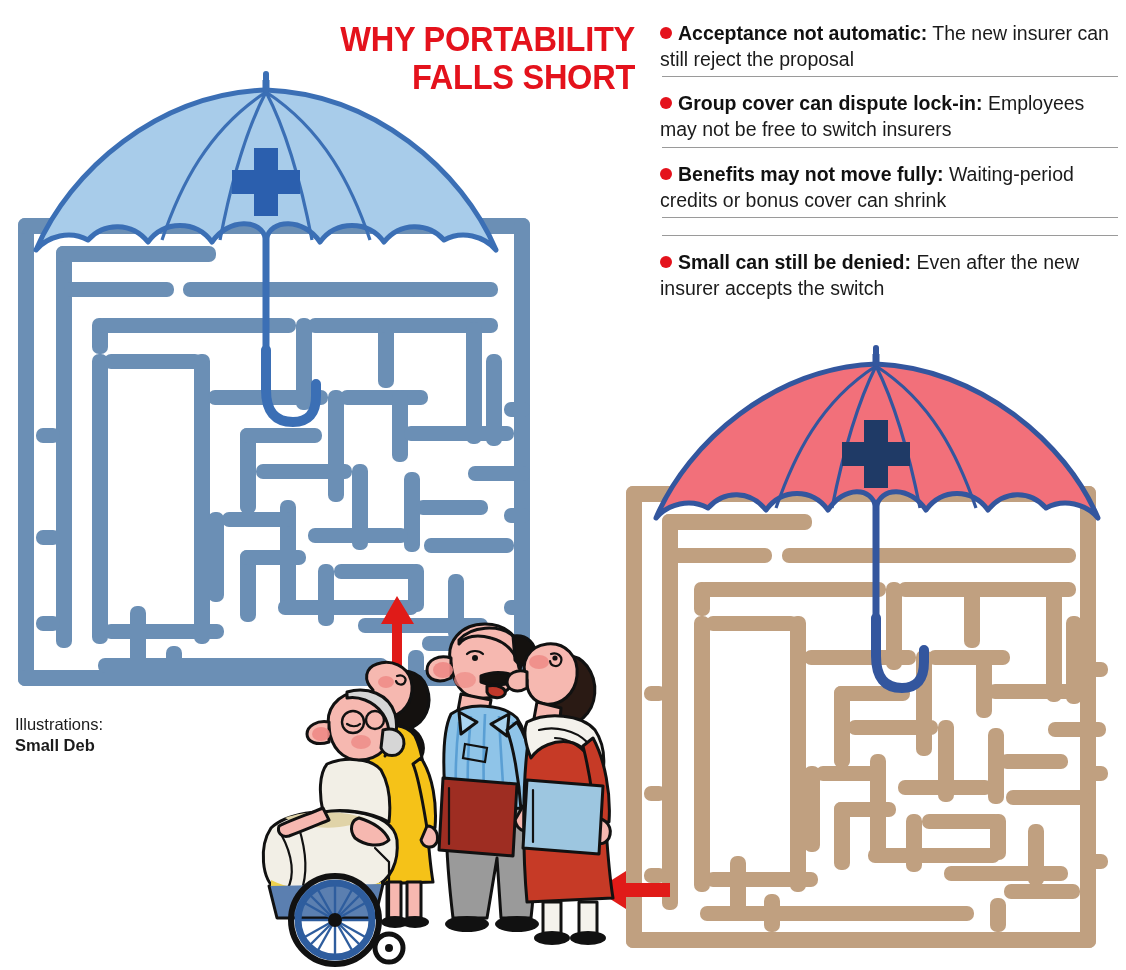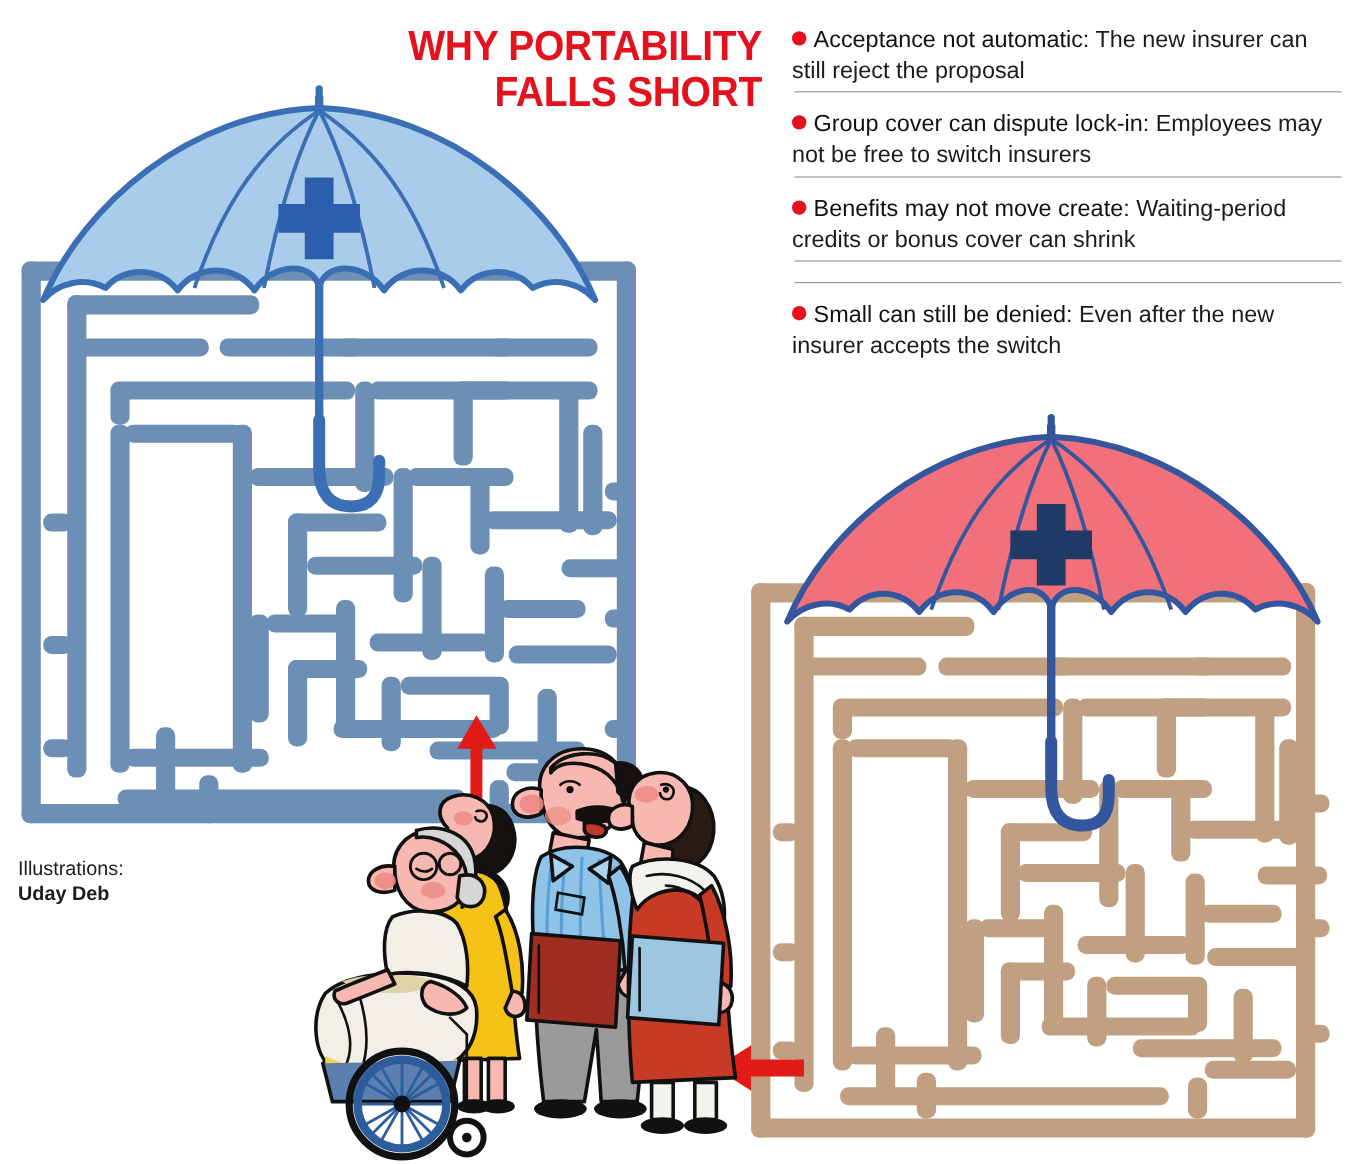--- a/index.html
+++ b/index.html
@@ -15,21 +15,21 @@
          transform:scaleX(0.93);transform-origin:right top;}
   #title .l{display:block;white-space:nowrap;}
 
   
   #bullets{position:absolute;left:660px;top:20px;width:458px;}
   .bitem{position:relative;padding:0 0 6px 0;}
   .bitem .row{font-size:19.5px;line-height:1.34;color:#1b1b1b;
               font-family:"Liberation Sans Narrow","Liberation Sans",sans-serif;}
   .dot{display:inline-block;width:12px;height:12px;border-radius:50%;
        background:#E4121C;vertical-align:1px;margin-right:6px;}
-  .lead{font-weight:normal;color:#111;}
+  .lead{font-weight:bold;color:#111;}
   .rest{font-weight:normal;color:#1b1b1b;}
   .divider{height:1px;background:#9a9a9a;margin:4px 0 7px 2px;}
   .bitem:last-child .divider{display:none;}
 
   
   #credit{position:absolute;left:15px;top:678px;width:170px;
           font-size:16.5px;line-height:1.3;color:#1b1b1b;
           font-family:"Liberation Sans Narrow","Liberation Sans",sans-serif;margin-top:36px;}
   #credit .b{font-weight:bold;}
 
@@ -462,36 +462,36 @@
 
     <div class="bitem">
       <div class="row">
         <span class="dot"></span><span class="lead">Group cover can dispute lock-in:</span><span class="rest"> Employees may not be free to switch insurers</span>
       </div>
       <div class="divider"></div>
     </div>
 
     <div class="bitem">
       <div class="row">
-        <span class="dot"></span><span class="lead">Benefits may not move create:</span><span class="rest"> Waiting-period credits or bonus cover can shrink</span>
+        <span class="dot"></span><span class="lead">Benefits may not move fully:</span><span class="rest"> Waiting-period credits or bonus cover can shrink</span>
       </div>
       <div class="divider"></div>
     </div>
 
     <div class="bitem">
       <div class="divider"></div>
     </div>
 
     <div class="bitem">
       <div class="row">
         <span class="dot"></span><span class="lead">Small can still be denied:</span><span class="rest"> Even after the new insurer accepts the switch</span>
       </div>
 
     </div>
 
   </div>
 
   <div id="credit">
     <div>Illustrations:</div>
-    <div class="b">Uday Deb</div>
+    <div class="b">Small Deb</div>
   </div>
 
 </div>
 
 </body></html>

